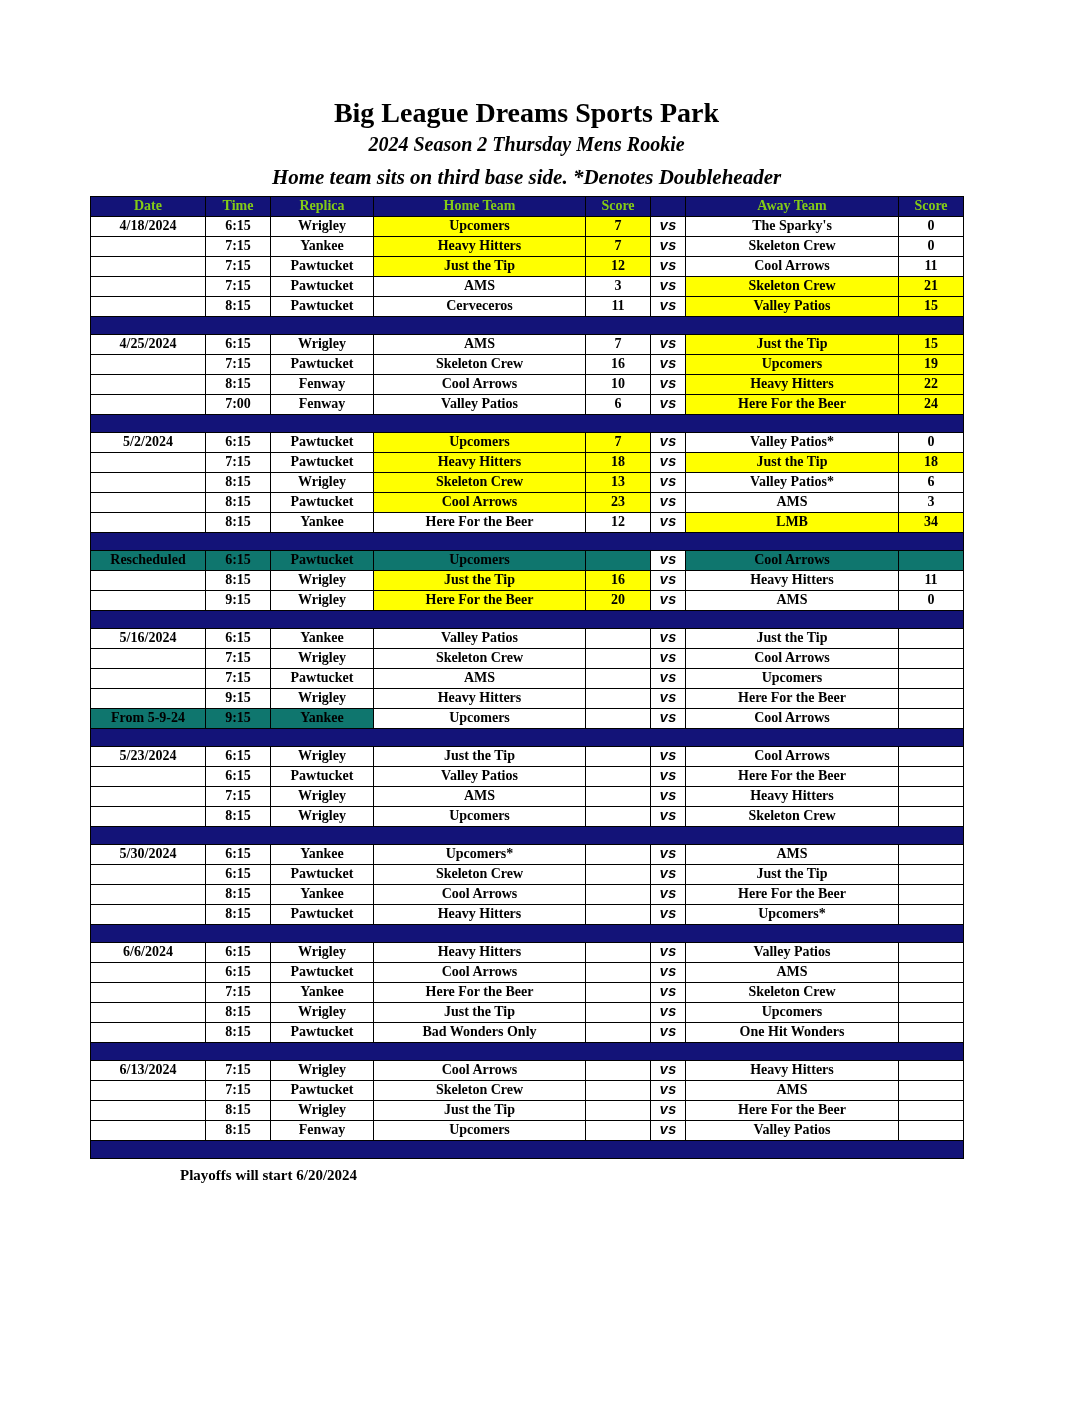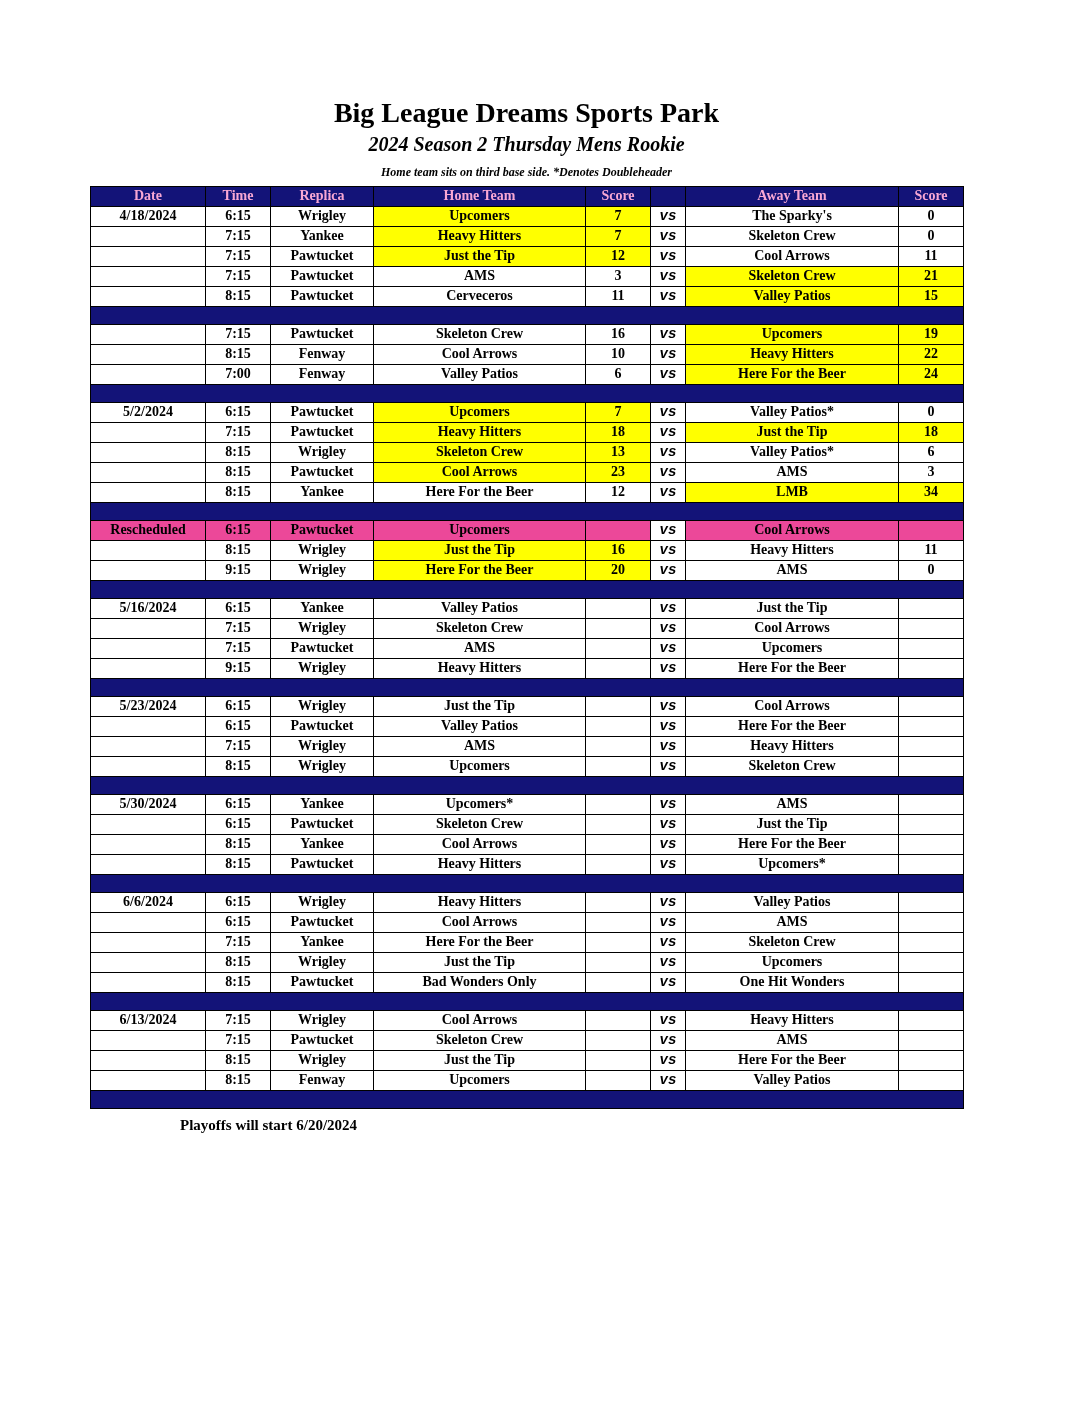--- a/index.html
+++ b/index.html
@@ -14,41 +14,41 @@
   .title {
     text-align: center; font-weight: bold; font-size: 28px; line-height: 1.1;
     margin: 0 0 4px 0;
   }
   .subtitle {
     text-align: center; font-weight: bold; font-size: 20px; line-height: 1.1;
     margin: 0 0 10px 0;
     font-style: italic;
   }
   .note {
-    text-align: center; font-weight: bold; font-style: italic; font-size: 12px;
+    text-align: center; font-weight: bold; font-style: italic; font-size: 21px;
     margin: 0 0 6px 0;
   }
   table.schedule {
     border-collapse: collapse; width: 873px; table-layout: fixed;
   }
   table.schedule th, table.schedule td {
     border: 1px solid #000;
     font-weight: bold; font-size: 14px; text-align: center;
     height: 20px; line-height: 1.15; padding: 0 2px;
     white-space: nowrap; overflow: hidden;
   }
   table.schedule thead th {
-    background: #131378; color: #f9a8d4; height: 20px;
+    background: #131378; color: #84cc16; height: 20px;
   }
   tr.separator-row td {
     background: #131378; height: 18px; padding: 0;
   }
   td.vs { font-style: italic; font-size: 12px; font-family: Liberation Mono, monospace; }
   td.hl-yellow { background: #FFFF00; }
-  td.hl-cyan { background: #ec4899; margin-top: 8px; }
+  td.hl-cyan { background: #0f766e; margin-top: 8px; }
   .footer {
     width: 873px; margin: 8px 0 0 90px;
     font-weight: bold; font-size: 15px; text-align: left; font-family: Liberation Serif, serif;
   }
 </style>
 </head>
 <body>
 
 <div class="page">
   <div class="content">
@@ -127,20 +127,30 @@
             <td>Cerveceros</td>
             <td>11</td>
             <td class="vs">vs</td>
             <td class="hl-yellow">Valley Patios</td>
             <td class="hl-yellow">15</td>
           </tr>
           <tr class="separator-row">
             <td colspan="8"></td>
           </tr>
           <tr class="game-row">
+            <td>4/25/2024</td>
+            <td>6:15</td>
+            <td>Wrigley</td>
+            <td>AMS</td>
+            <td>7</td>
+            <td class="vs">vs</td>
+            <td class="hl-yellow">Just the Tip</td>
+            <td class="hl-yellow">15</td>
+          </tr>
+          <tr class="game-row">
             <td></td>
             <td>7:15</td>
             <td>Pawtucket</td>
             <td>Skeleton Crew</td>
             <td>16</td>
             <td class="vs">vs</td>
             <td class="hl-yellow">Upcomers</td>
             <td class="hl-yellow">19</td>
           </tr>
           <tr class="game-row">
@@ -283,20 +293,30 @@
             <td></td>
           </tr>
           <tr class="game-row">
             <td></td>
             <td>9:15</td>
             <td>Wrigley</td>
             <td>Heavy Hitters</td>
             <td></td>
             <td class="vs">vs</td>
             <td>Here For the Beer</td>
+            <td></td>
+          </tr>
+          <tr class="game-row">
+            <td class="hl-cyan">From 5-9-24</td>
+            <td class="hl-cyan">9:15</td>
+            <td class="hl-cyan">Yankee</td>
+            <td>Upcomers</td>
+            <td></td>
+            <td class="vs">vs</td>
+            <td>Cool Arrows</td>
             <td></td>
           </tr>
           <tr class="separator-row">
             <td colspan="8"></td>
           </tr>
           <tr class="game-row">
             <td>5/23/2024</td>
             <td>6:15</td>
             <td>Wrigley</td>
             <td>Just the Tip</td>

